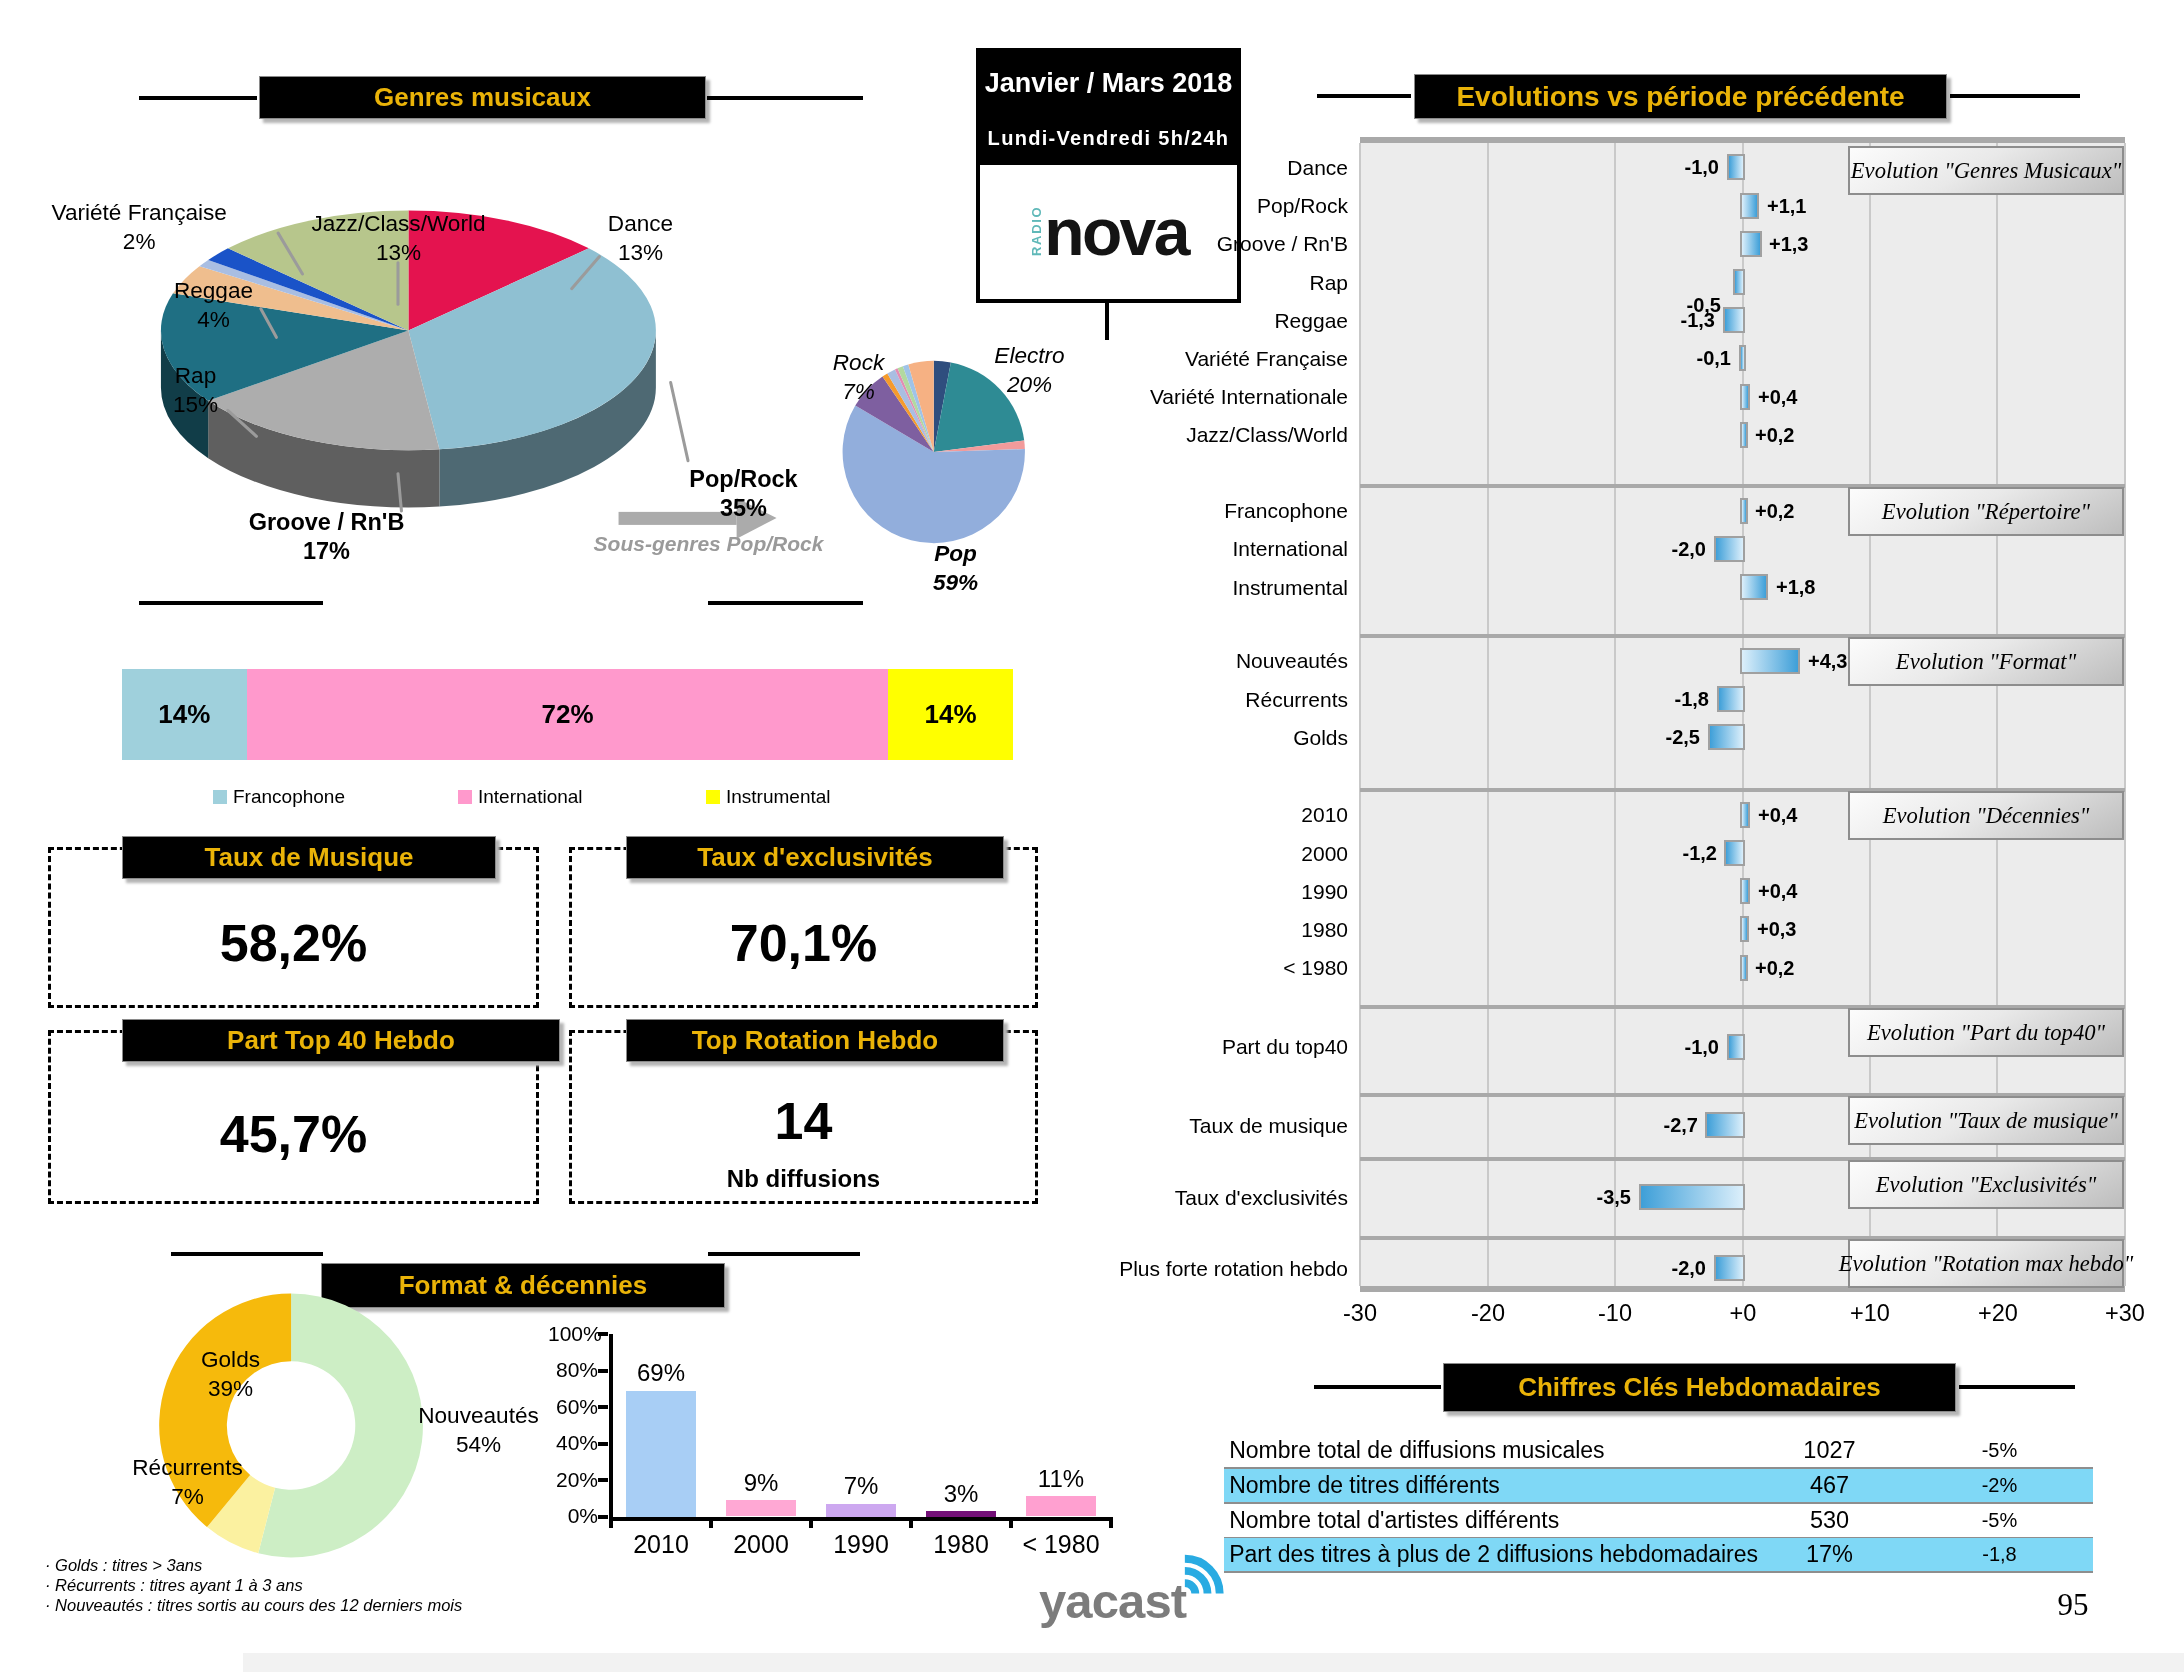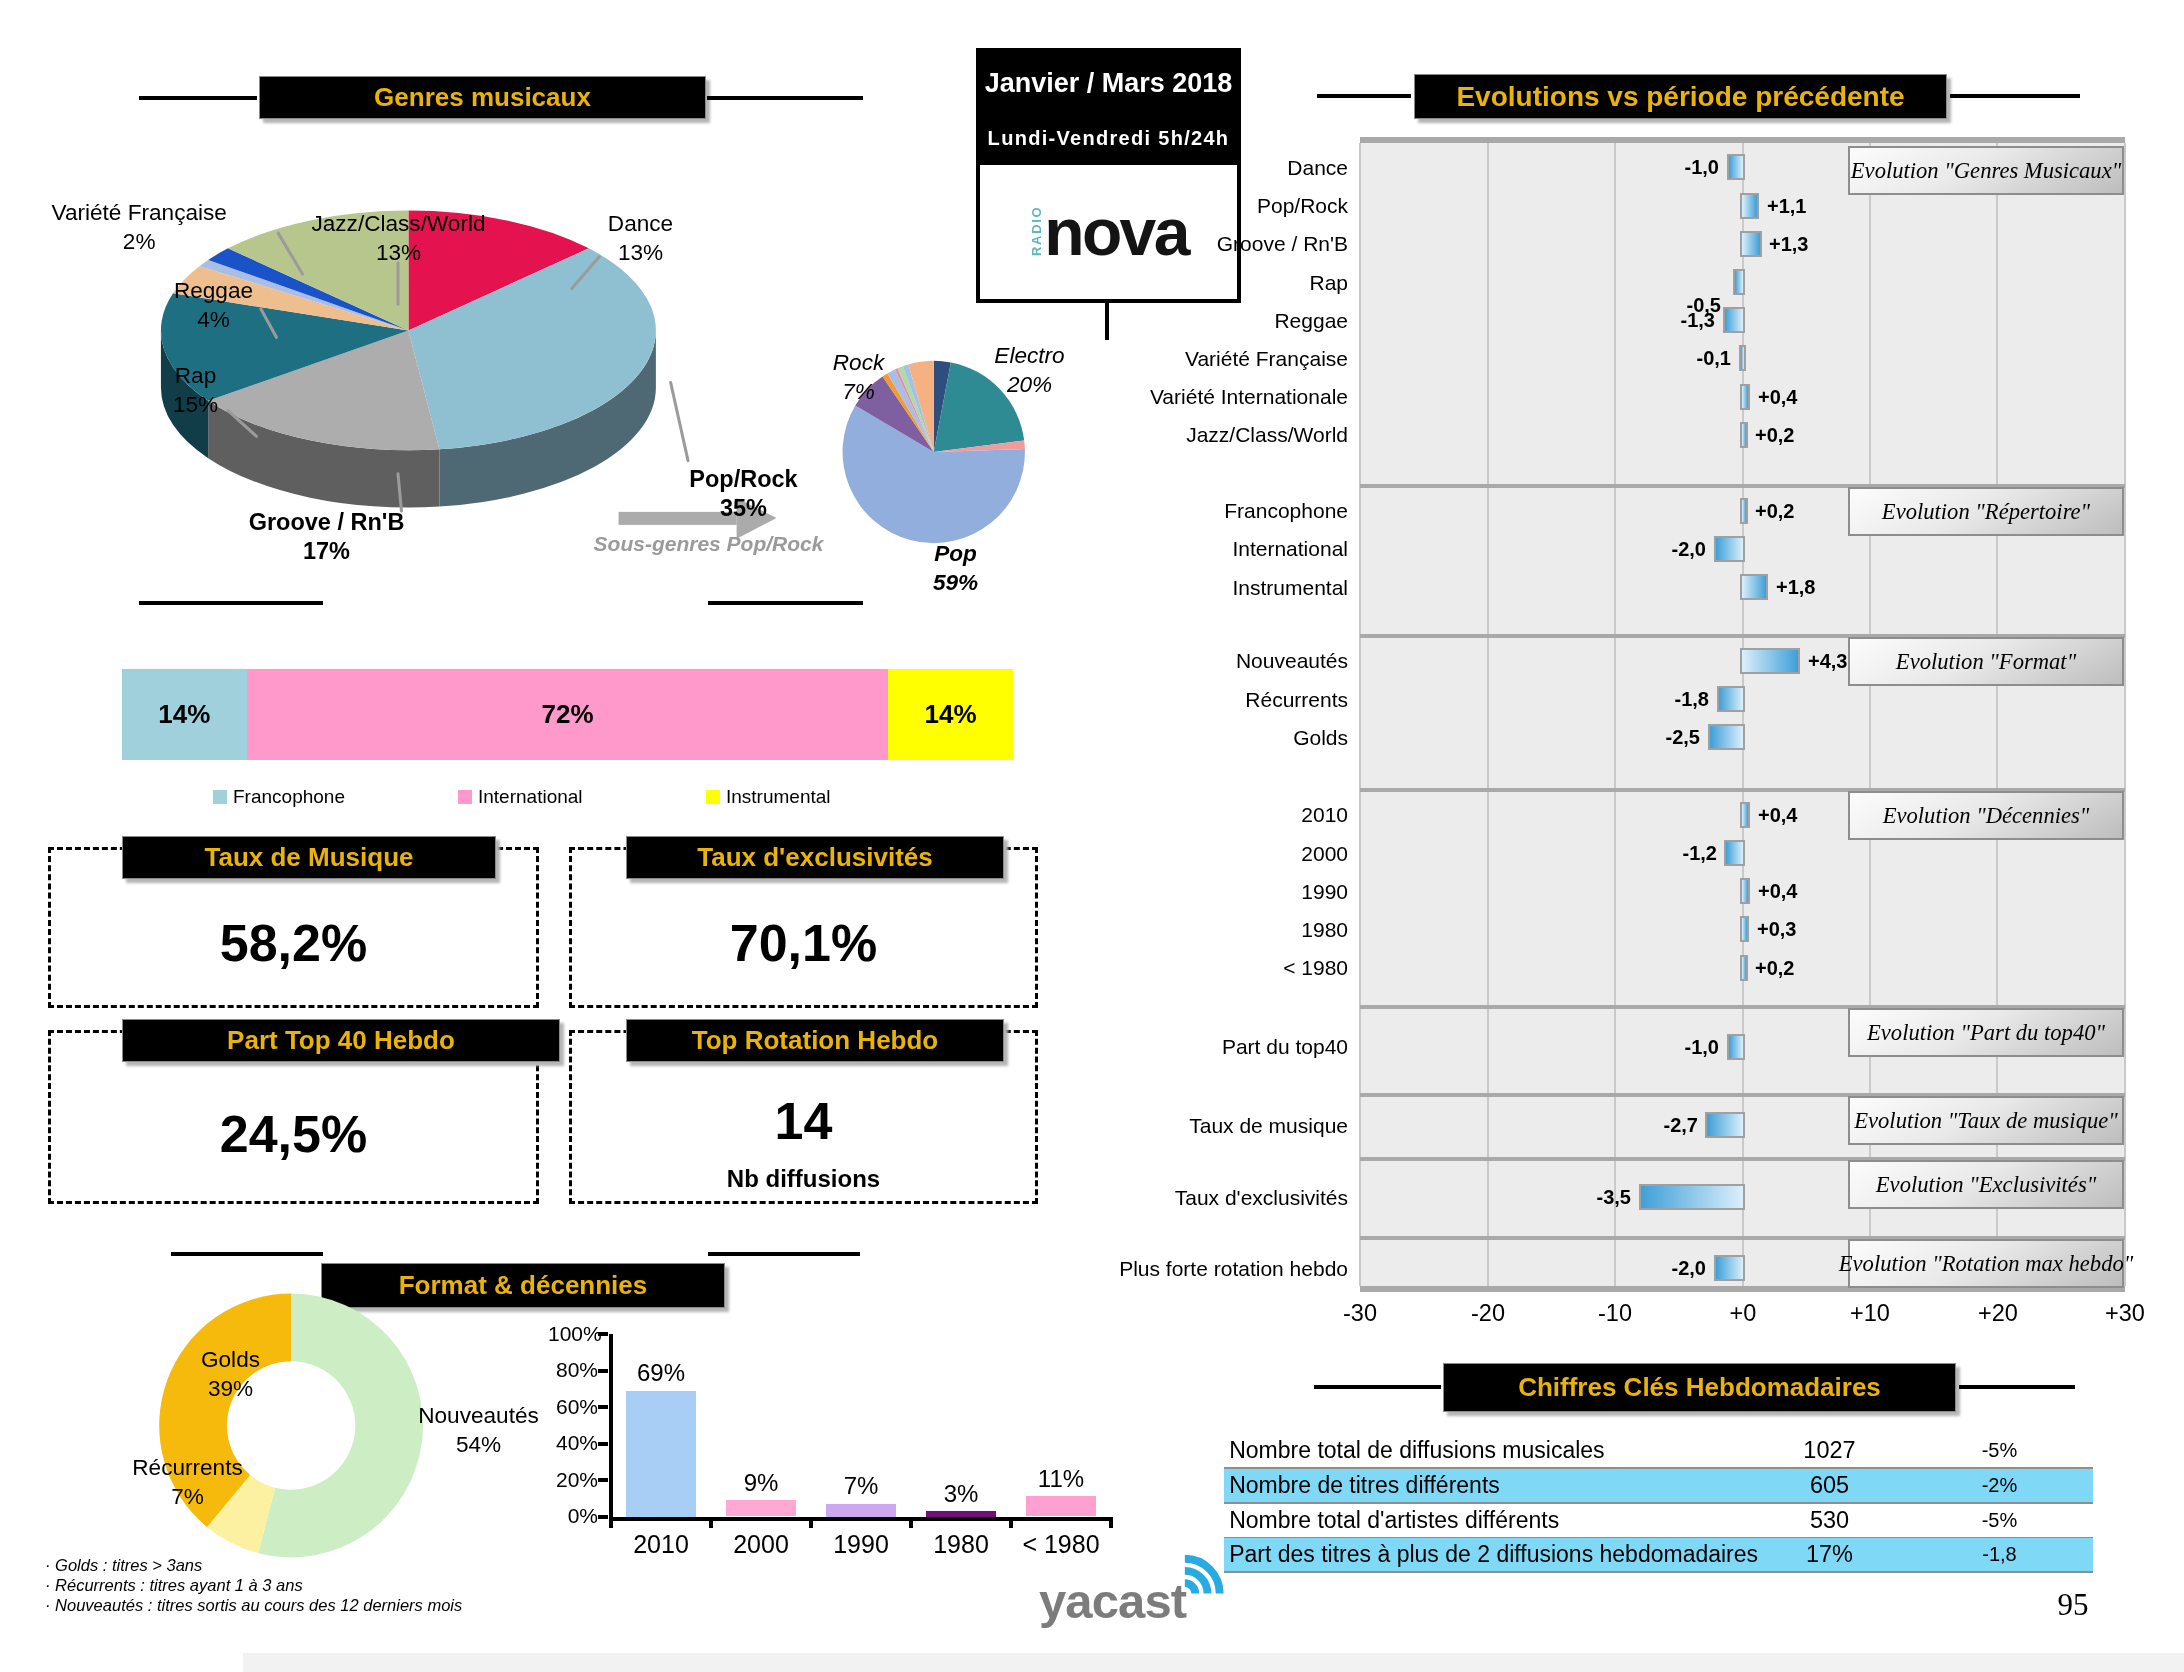--- a/index.html
+++ b/index.html
@@ -150,21 +150,21 @@
   <div class="abs dashedbox" style="left:48px;top:847px;width:491px;height:161px;"></div>
   <div class="abs blackbox" style="left:122px;top:836px;width:374px;height:43px;">Taux de Musique</div>
   <div class="abs kpival" style="left:48px;top:908px;width:491px;height:70px;">58,2%</div>
 
   <div class="abs dashedbox" style="left:569px;top:847px;width:469px;height:161px;"></div>
   <div class="abs blackbox" style="left:626px;top:836px;width:378px;height:43px;">Taux d'exclusivités</div>
   <div class="abs kpival" style="left:569px;top:908px;width:469px;height:70px;">70,1%</div>
 
   <div class="abs dashedbox" style="left:48px;top:1030px;width:491px;height:174px;"></div>
   <div class="abs blackbox" style="left:122px;top:1019px;width:438px;height:43px;">Part Top 40 Hebdo</div>
-  <div class="abs kpival" style="left:48px;top:1099px;width:491px;height:70px;">24,5%</div>
+  <div class="abs kpival" style="left:48px;top:1099px;width:491px;height:70px;">45,7%</div>
 
   <div class="abs dashedbox" style="left:569px;top:1030px;width:469px;height:174px;"></div>
   <div class="abs blackbox" style="left:626px;top:1019px;width:378px;height:43px;">Top Rotation Hebdo</div>
   <div class="abs kpival" style="left:569px;top:1086px;width:469px;height:70px;">14</div>
   <div class="abs kpisub" style="left:569px;top:1163px;width:469px;height:31px;">Nb diffusions</div>
 
   <div class="abs hline" style="left:171px;top:1252px;width:152px;"></div>
   <div class="abs blackbox" style="left:321px;top:1231px;width:404px;height:45px;margin-top:32px;">Format &amp; décennies</div>
   <div class="abs hline" style="left:708px;top:1252px;width:152px;"></div>
 
@@ -323,21 +323,21 @@
   <div class="abs hline" style="left:1959px;top:1385px;width:116px;"></div>
 
   <div class="abs" id="key-figures-table" style="left:1224px;top:1434px;width:869px;height:143px;">
       <div class="tbl-row" style="top: 0px;">
         <div class="tbl-label">Nombre total de diffusions musicales</div>
         <div class="tbl-val">1027</div>
         <div class="tbl-delta">-5%</div>
       </div>
       <div class="tbl-row" style="top: 35px; background: rgb(127, 216, 246);">
         <div class="tbl-label">Nombre de titres différents</div>
-        <div class="tbl-val">605</div>
+        <div class="tbl-val">467</div>
         <div class="tbl-delta">-2%</div>
       </div>
       <div class="tbl-row" style="top: 70px;">
         <div class="tbl-label">Nombre total d'artistes différents</div>
         <div class="tbl-val">530</div>
         <div class="tbl-delta">-5%</div>
       </div>
       <div class="tbl-row" style="top: 104px; background: rgb(127, 216, 246);">
         <div class="tbl-label">Part des titres à plus de 2 diffusions hebdomadaires</div>
         <div class="tbl-val">17%</div>

